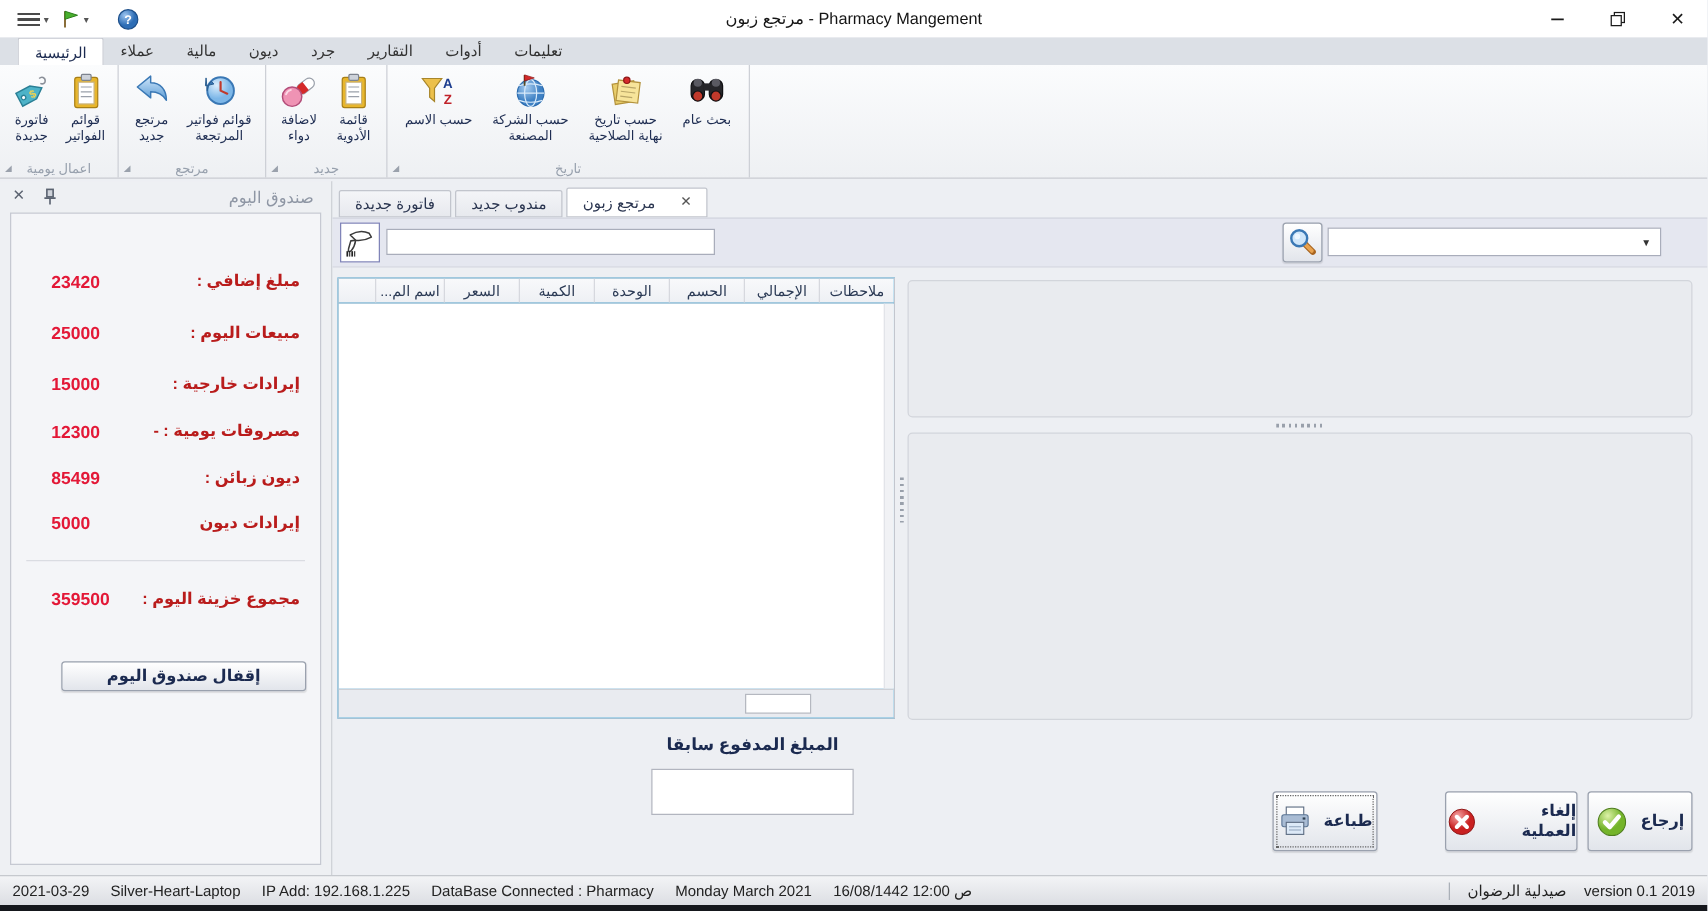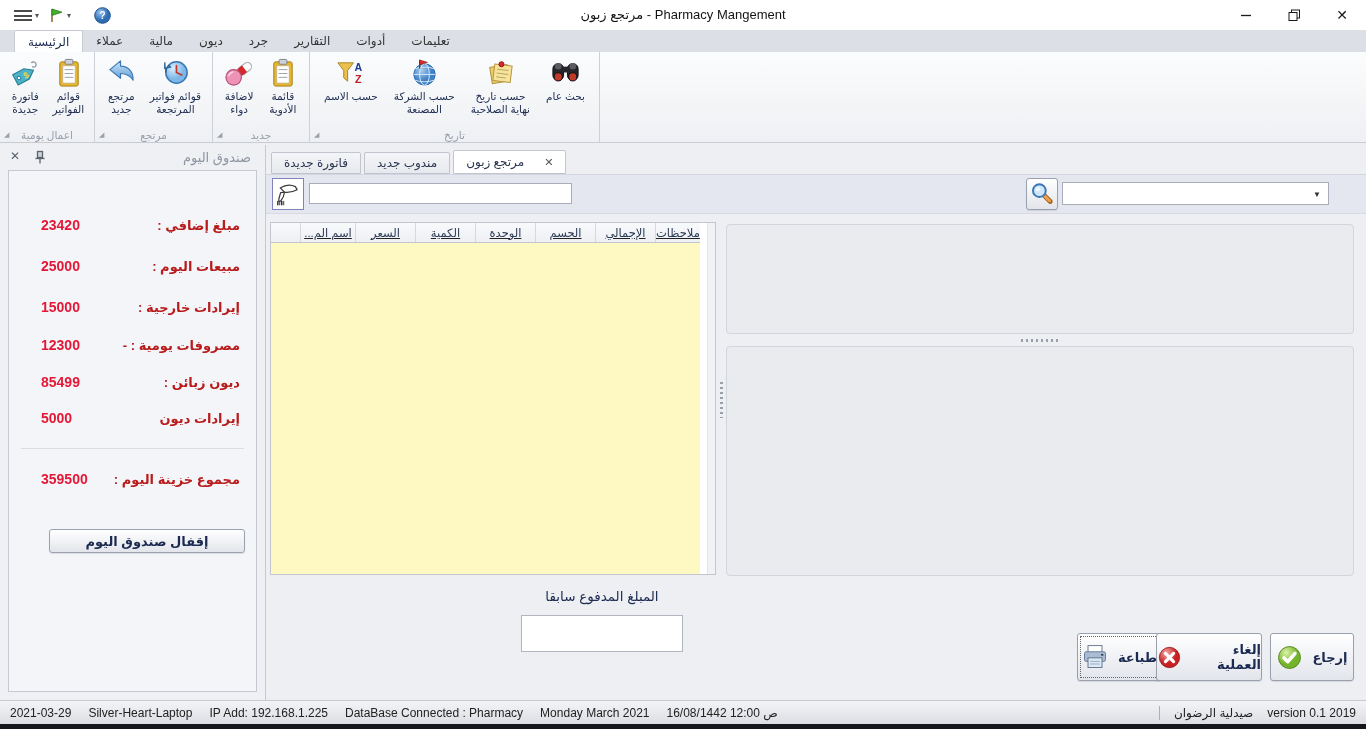--- a/index.html
+++ b/index.html
@@ -54,42 +54,42 @@
   .dtab.active .dlbl { direction:rtl; line-height:normal; }
   .dclose { color:#555; font-size:11px; font-weight:bold; }
 
   .toolbar { position:absolute; left:0; right:0; top:29px; height:40px; background:#e5e7f0; border-top:1px solid #d2d5de; border-bottom:1px solid #d8dae2; }
   .barcode-btn { position:absolute; left:6px; top:33px; width:32px; height:32px; background:#fff; border:1px solid #8084b8; display:flex; align-items:center; justify-content:center; }
   .scan-input { position:absolute; left:43px; top:38px; width:263px; height:21px; border:1px solid #a9adbb; background:#fff; font-size:12px; padding:0 4px; }
   .mag-btn { position:absolute; left:760px; top:33px; width:32px; height:32px; display:flex; align-items:center; justify-content:center; }
   .combo { position:absolute; left:796px; top:37px; width:267px; height:23px; background:#fff; border:1px solid #a9adbb; }
   .combo-arrow { position:absolute; right:7px; top:7px; font-size:8px; color:#333; }
 
-  .grid { position:absolute; left:4px; top:77px; width:446px; height:353px; border:1px solid #c3c6ce; background:#fef9c3; display:flex; flex-direction:row;text-decoration:underline; }
+  .grid { position:absolute; left:4px; top:77px; width:446px; height:353px; border:1px solid #c3c6ce; background:#0ea5e9; display:flex; flex-direction:column; }
   .ghead { height:20px; display:flex; background:linear-gradient(#f8f9fb,#eef0f4); border-bottom:1px solid #c3c6ce; }
   .gh { border-right:1px solid #d6d8de; font-size:11.5px; color:#2b3a55; display:flex; align-items:center; justify-content:center; direction:rtl; overflow:hidden; white-space:nowrap; }
   .gbody { flex:1; position:relative; background:#fff; }
   .gscroll { position:absolute; right:0; top:0; bottom:0; width:8px; background:#f1f2f5; border-left:1px solid #e2e4e9; }
   .gfoot { height:23px; background:#e9ebf0; border-top:1px solid #cdd0d6; position:relative; }
   .gfoot input { position:absolute; left:325px; top:3px; width:53px; height:16px; background:#fff; border:1px solid #b5b8c0; font-size:11px; padding:0 2px; }
 
   .vsplit { position:absolute; left:452px; top:77px; width:7px; height:354px; }
   .grip-v { position:absolute; left:2px; top:160px; width:3px; height:36px; background:repeating-linear-gradient(to bottom,#99a0ab 0 2px,transparent 2px 5px); }
   .panel { position:absolute; left:460px; width:628px; background:#e9ebef; border:1px solid #d2d5db; border-radius:4px; }
   .panel-top { top:79px; height:110px; }
   .hsplit { position:absolute; left:460px; top:191px; width:628px; height:9px; }
   .grip-h { width:38px; height:3px; margin:3px auto 0; background:repeating-linear-gradient(to right,#99a0ab 0 2px,transparent 2px 5px); }
   .panel-bottom { top:201px; height:230px; }
 
-  .pay-label { position:absolute; left:255px; top:443px; width:162px; text-align:center; font-size:13.5px; font-weight:400; color:#1b2a50; direction:rtl; }
+  .pay-label { position:absolute; left:255px; top:443px; width:162px; text-align:center; font-size:13.5px; font-weight:700; color:#1b2a50; direction:rtl; }
   .pay-input { position:absolute; left:255px; top:470px; width:162px; height:37px; background:#fff; border:1px solid #b2b5bf; font-size:14px; padding:0 6px; }
 
   .abtn { position:absolute; top:488px; height:48px; display:flex; align-items:center; justify-content:center; gap:9px; font-weight:700; color:#1b2a50; font-size:13px; }
   .abtn .albl { direction:rtl; }
-  .abtn-print { left:811px; width:84px; outline:1px dotted #666; outline-offset:-4px; }
+  .abtn-print { left:752px; width:84px; outline:1px dotted #666; outline-offset:-4px; }
   .abtn-cancel { left:890px; width:106px; }
   .abtn-return { left:1004px; width:84px; }
 
   
   .statusbar { position:absolute; left:0; right:0; bottom:5px; height:24px; background:linear-gradient(#f3f4f6,#dcdee3); border-top:1px solid #c6c9ce; display:flex; align-items:center; font-size:12px; color:#222; padding:0 10px; }
   .sb-left { display:flex; gap:17px; }
   .sb-right { margin-left:auto; display:flex; gap:14px; align-items:center; }
   .sb-sep { width:1px; height:14px; background:#aab0b8; }
   .sb-ar { direction:rtl; }
   .bottomstrip { position:absolute; left:0; right:0; bottom:0; height:5px; background:#15171c; }

